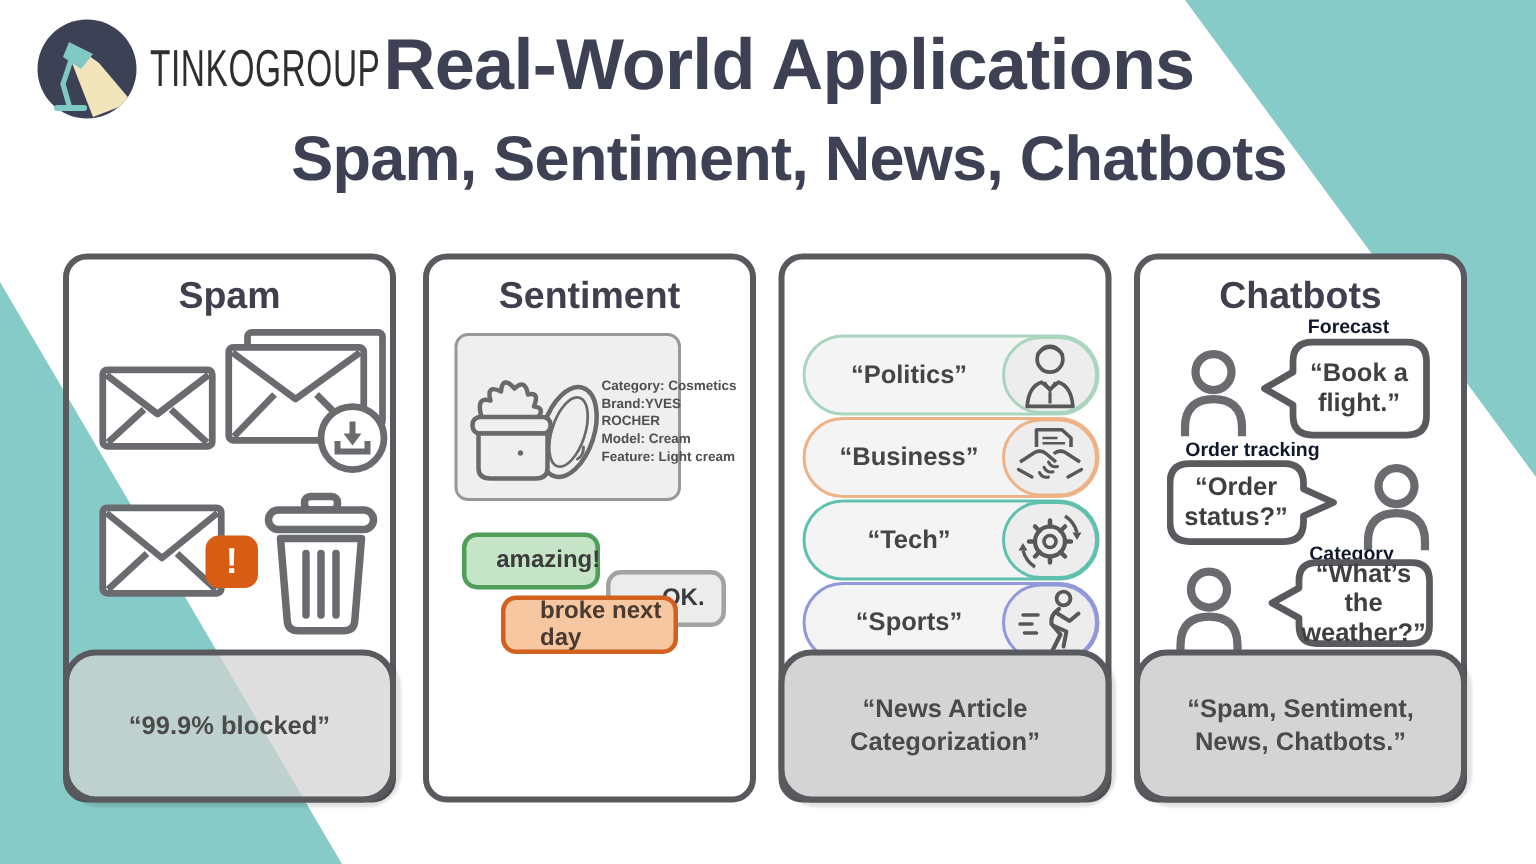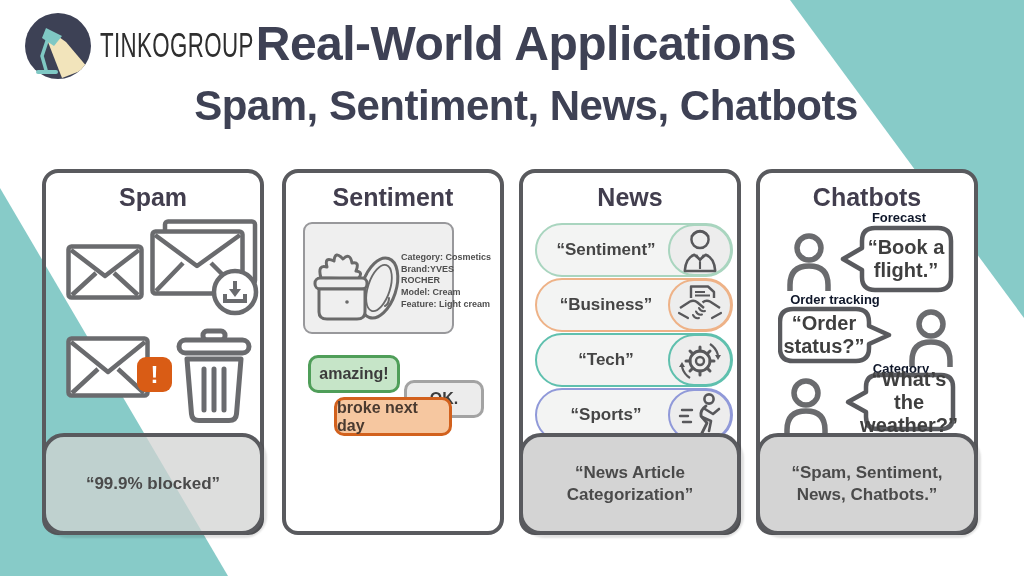--- a/index.html
+++ b/index.html
@@ -31,40 +31,40 @@
   .card-footer.translucent { background:rgba(209,211,210,0.75); }
 
   .abs { position:absolute; }
 
   
   .product-box { position:absolute; left:17px; top:49px; width:151px; height:112px;
     border:2px solid #98989b; border-radius:9px; background:#efefef; }
   .product-lines { position:absolute; left:96px; top:28px; width:92px;
     font-size:9px; font-weight:700; color:#4f4f4f; line-height:1.3; }
   .tag-btn { position:absolute; display:flex; align-items:center; justify-content:center;
-    font-weight:700; font-size:16px; color:#3c3c3c; border-radius:10px; }
+    font-weight:700; font-size:16px; color:#3c3c3c; border-radius:10px;padding-left:23px; }
   .tag-btn.positive { background:#c6e5c8; border:3px solid #4f9e59; }
   .tag-btn.neutral  { background:#ececec; border:3px solid #a3a3a3; }
   .tag-btn.negative { background:#f6c7a0; border:3px solid #d2611d; color:#4a3a30; }
 
   
   .news-row { position:absolute; left:12px; width:198px; height:54px; border-radius:27px;
     border:2.5px solid; background:#f3f4f3; }
   .news-label { position:absolute; left:0; top:0; width:138px; height:100%;
     display:flex; align-items:center; justify-content:center;
     font-size:17px; font-weight:700; color:#454545; }
   .news-iconbox { position:absolute; right:-1px; top:-1px; width:64px; height:52px;
     border-radius:26px; border:2.5px solid; background:#ededed;
     display:flex; align-items:center; justify-content:center; }
 
   
   .chat-label { position:absolute; font-size:13px; font-weight:700; color:#0f172a; text-align:center; }
   .bubble { position:absolute; }
   .bubble .bubble-text { position:absolute; inset:0; display:flex; align-items:center; justify-content:center;
-    text-align:center; font-size:20px; font-weight:700; color:#3f3f3f; line-height:1.15; }
+    text-align:center; font-size:17px; font-weight:700; color:#3f3f3f; line-height:1.15; }
   .bubble.tail-left  .bubble-text { padding-left:24px; padding-right:6px; }
   .bubble.tail-right .bubble-text { padding-right:26px; padding-left:4px; }
 
   .alert-badge { position:absolute; width:35px; height:35px; background:#d95c15; border-radius:9px;
     display:flex; align-items:center; justify-content:center; color:#ffffff;
     font-size:24px; font-weight:700; }
 
   svg { display:block; }
 </style>
 </head>
@@ -162,24 +162,23 @@
     <div class="tag-btn neutral" style="left:118px;top:182px;width:80px;height:38px;margin-top:25px;">
       <span>OK.</span>
     </div>
     <div class="tag-btn negative" style="left:48px;top:224px;width:118px;height:39px;">
       <span>broke next day</span>
     </div>
 
   </div>
 
   <div class="card" style="left:519px;">
-    <div class="card-title">News</div>
 
     <div class="news-row" style="top: 50px; border-color: rgb(169, 213, 191);">
-      <div class="news-label">“Sentiment”</div>
+      <div class="news-label">“Politics”</div>
       <div class="news-iconbox" style="border-color: rgb(169, 213, 191);">
         <svg width="40" height="46" viewBox="0 0 42 48">
           <circle cx="21" cy="13" r="9" fill="none" stroke="#58585b" stroke-width="2.6"></circle>
           <path d="M12,10 Q16,4.5 21,4.5 Q26,4.5 30,10" fill="none" stroke="#58585b" stroke-width="2.6"></path>
           <path d="M5,46 Q6,32 15,29 L21,34 L27,29 Q36,32 37,46 Z" fill="none" stroke="#58585b" stroke-width="2.6" stroke-linejoin="round"></path>
           <path d="M17,29 L21,35 L25,29 M21,36 V44" fill="none" stroke="#58585b" stroke-width="2.2"></path>
         </svg>
       </div>
     </div>
 

